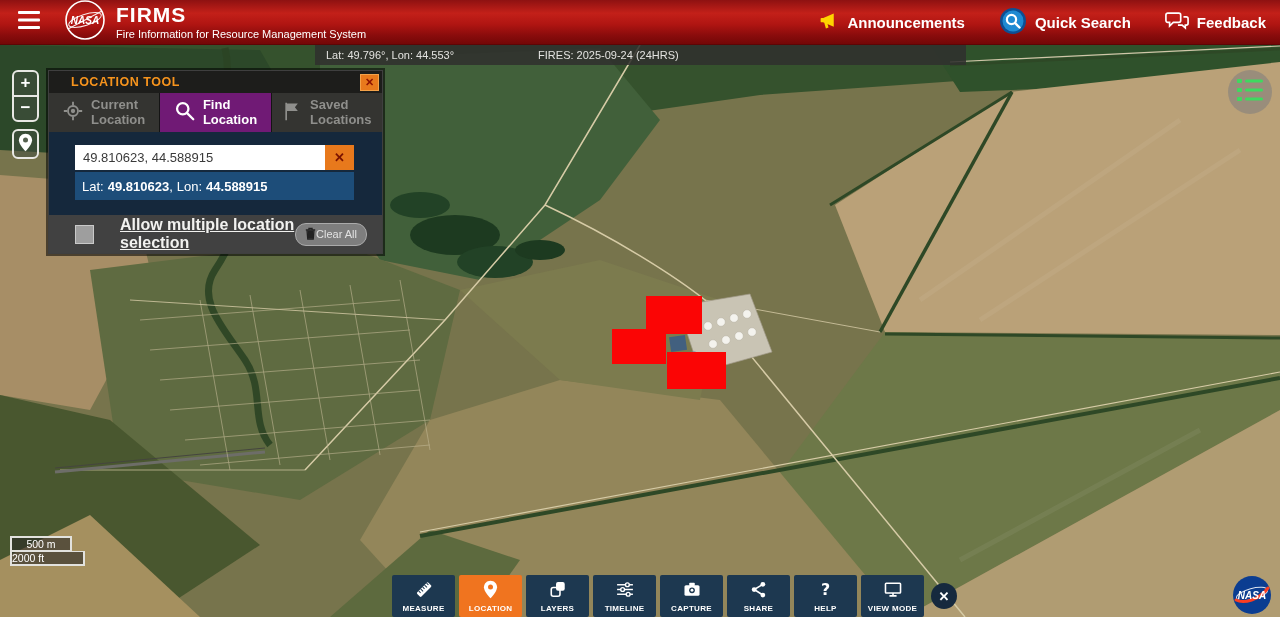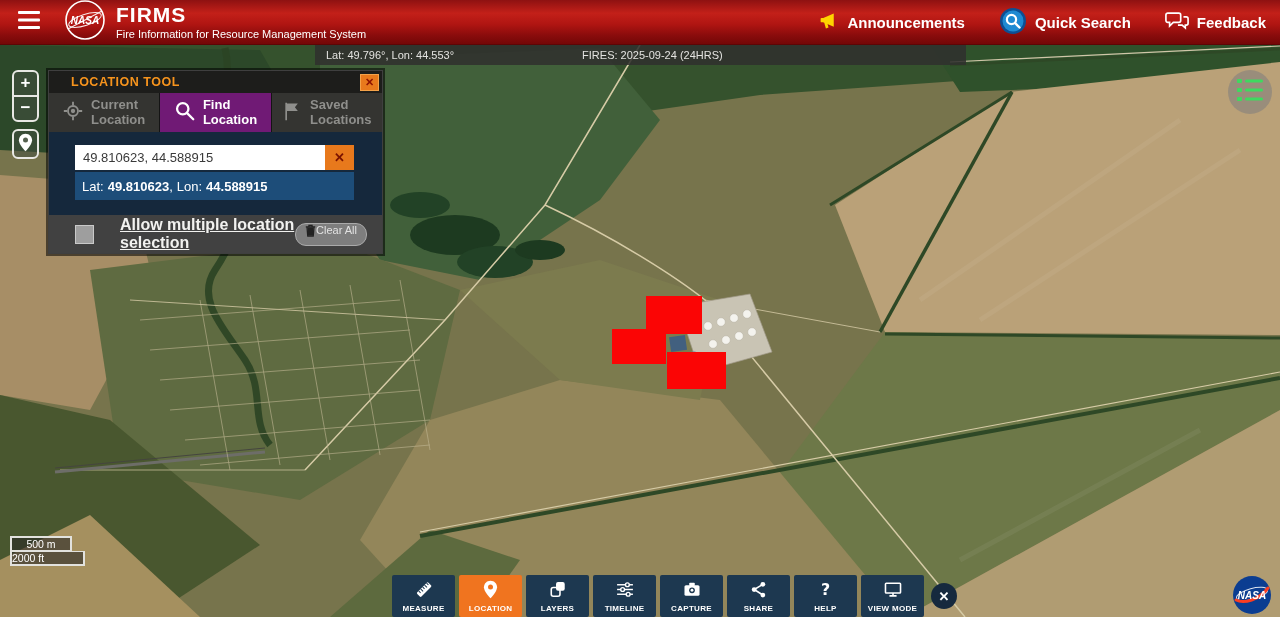--- a/index.html
+++ b/index.html
@@ -19,21 +19,21 @@
   .hamburger { margin-left:18px; cursor:pointer; }
   .insignia { margin-left:22px; }
   .brand { margin-left:10px; color:#fff; }
   .brand-title { font-size:21px; font-weight:bold; letter-spacing:1px; line-height:1; }
   .brand-sub { font-size:11px; margin-top:3px; }
   .hnav { margin-left:auto; margin-right:14px; display:flex; gap:34px; align-items:center; }
   .hnav-item { display:flex; align-items:center; gap:8px; color:#fff; font-weight:bold; font-size:15px; cursor:pointer; }
 
   
   .statusbar { position:absolute; top:45px; left:315px; width:651px; height:20px; z-index:20;
-    background:rgba(48,48,46,0.88); color:#e3e3e0; font-size:11px; display:flex; align-items:center;gap:44px; }
+    background:rgba(48,48,46,0.88); color:#e3e3e0; font-size:11px; display:flex; align-items:center; }
   .statusbar .coords { margin-left:11px; }
   .statusbar .fires-date { margin-left:84px; }
 
   
   .zoomctl { position:absolute; left:12px; top:70px; z-index:20; width:27px; }
   .zbtn { width:27px; height:26px; background:rgba(70,80,66,0.55); border:2px solid #e8e8e4; color:#fff;
     font-size:17px; font-weight:bold; text-align:center; line-height:22px; cursor:pointer; }
   .zbtn.zin { border-radius:6px 6px 0 0; border-bottom-width:1px; }
   .zbtn.zout { border-radius:0 0 6px 6px; border-top-width:1px; }
   .pinbtn { margin-top:7px; width:27px; height:30px; background:rgba(70,80,66,0.55); border:2px solid #e8e8e4;
@@ -56,21 +56,21 @@
     font-family:"Liberation Sans", sans-serif; outline:none; }
   .search-clear { width:29px; height:25px; background:#e8791c; border:none; color:#7a1200; font-weight:bold;
     font-size:13px; cursor:pointer; }
   .result-bar { margin-top:2px; height:28px; background:#1d4d79; color:#fff; font-size:13px;
     display:flex; align-items:center; padding-left:7px; gap:4px; }
   .result-bar b { font-weight:bold; }
   .panel-foot { background:#414141; height:38px; display:flex; align-items:center; padding:0 15px 0 26px; }
   .chk { width:19px; height:19px; background:#9e9e9e; border:1px solid #c9c9c9; cursor:pointer; }
   .chk-label { color:#f2f2f0; font-size:16px; font-weight:bold; margin-left:26px; flex:1;text-decoration:underline; }
   .clear-all { height:23px; background:#7e7e7e; border:1px solid #aaa; border-radius:11px; color:#e2e2e2;
-    font-size:11px; display:flex; align-items:flex-start; padding:0 9px; cursor:pointer; }
+    font-size:11px; display:flex; align-items:center; padding:0 9px; cursor:pointer; }
 
   
   .scale { position:absolute; left:10px; top:536px; z-index:15; color:#fff; font-size:10.5px; }
   .scale-m { width:62px; height:15px; background:rgba(40,40,38,0.6); border:2px solid #e2e2de;
     border-bottom-width:1px; text-align:center; line-height:12px; }
   .scale-ft { width:75px; height:15px; background:rgba(40,40,38,0.6); border:2px solid #e2e2de;
     border-top-width:1px; line-height:12px; }
 
   
   .legend-btn { position:absolute; left:1228px; top:70px; width:44px; height:44px; border-radius:50%;

